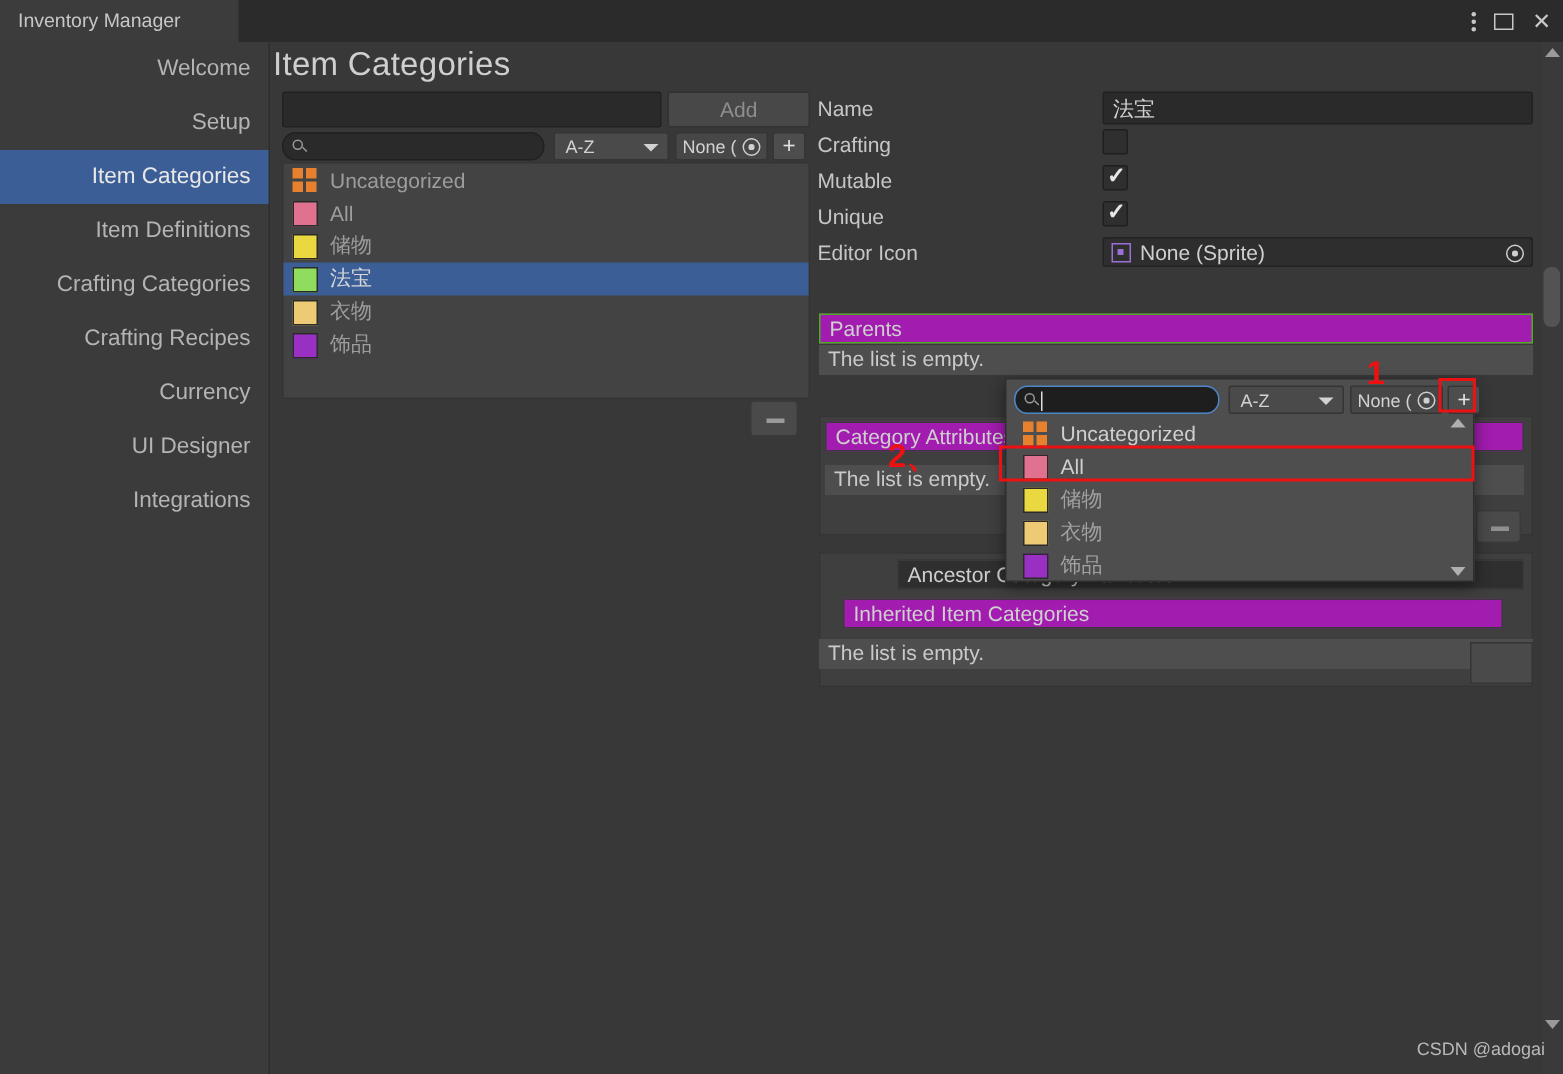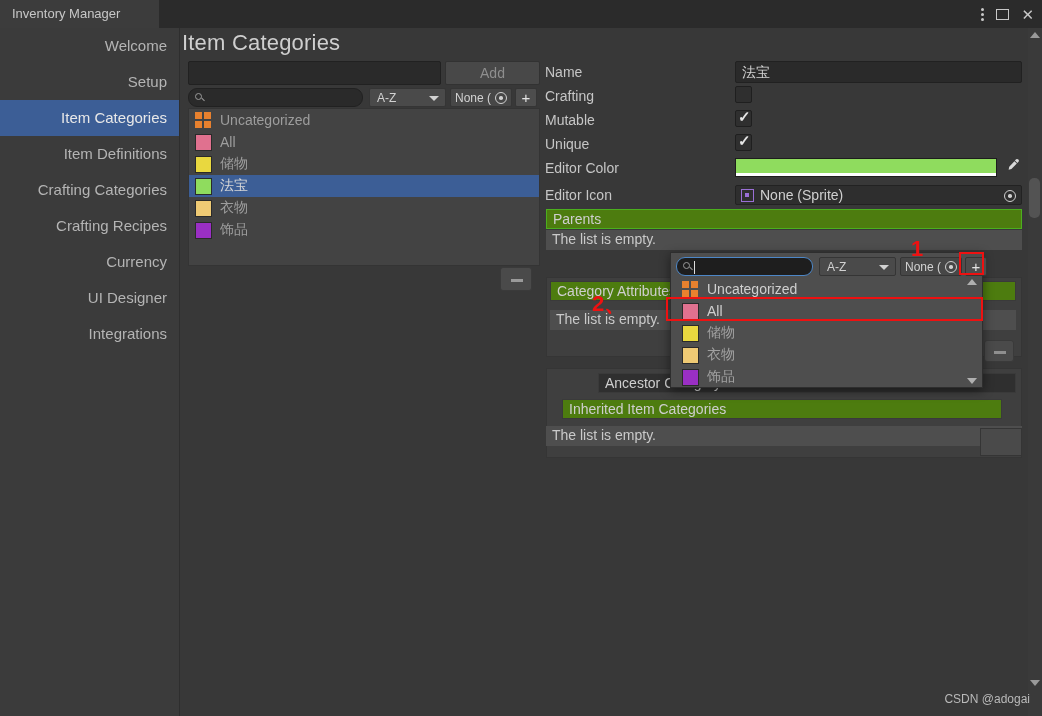--- a/index.html
+++ b/index.html
@@ -174,21 +174,21 @@
   }
   .sprite-ico {
     position: absolute; left: 5px; top: 3px; width: 13px; height: 13px;
     border: 1.4px solid #9a6fd6;
   }
   .sprite-ico::after { content:""; position:absolute; left:3.3px; top:3.3px; width:4px; height:4px; background:#9a6fd6; }
   .sprite-pick { position: absolute; right: 5px; top: 4px; width: 12px; height: 12px; border: 1.4px solid #cfcfcf; border-radius: 50%; }
   .sprite-pick::after { content:""; position:absolute; left:3px; top:3px; width:3.5px; height:3.5px; background:#cfcfcf; border-radius:50%; }
 
   .hdrbar {
-    position: absolute; height: 20px; background: #4d7c0f;
+    position: absolute; height: 20px; background: #a21caf;
     color: #cfcfcf; font-size: 14px; line-height: 19px; padding-left: 6px;
     border: 1px solid #3a3a3a;
   }
   .hdrbar.greenline { border: 1px solid #4caf1e; }
   .emptybar {
     position: absolute; height: 20px; background: #4e4e4e;
     color: #cacaca; font-size: 14px; line-height: 19px; padding-left: 6px;
   }
   .panelblock {
     position: absolute; background: #3f3f3f; border: 1px solid #353535;
@@ -357,33 +357,20 @@
       <div class="irow">
         <span class="ilabel">Mutable</span>
         <div class="icheck on"></div>
       </div>
 
       <div class="irow">
         <span class="ilabel">Unique</span>
         <div class="icheck on"></div>
       </div>
 
-      <div class="irow" style="height:27px">
-        <span class="ilabel">Editor Color</span>
-        <div class="colorfield">
-          <div class="band" style="background:#8fdc5e"></div>
-          <div class="alpha"></div>
-        </div>
-        <div class="eyedrop">
-          <svg width="14" height="14" viewBox="0 0 16 16" aria-hidden="true">
-            <path d="M11.5 1.5a2 2 0 0 1 2.8 2.8l-1.3 1.3-2.8-2.8 1.3-1.3z" fill="#d8d8d8"></path>
-            <path d="M9.6 3.6l2.8 2.8-6.2 6.2-3.2.7.7-3.2 5.9-6.5z" fill="#d8d8d8"></path>
-          </svg>
-        </div>
-      </div>
 
       <div class="irow">
         <span class="ilabel">Editor Icon</span>
         <div class="spritefield">
           <span class="sprite-ico"></span>
           <span>None (Sprite)</span>
           <span class="sprite-pick"></span>
         </div>
       </div>
     </div>

